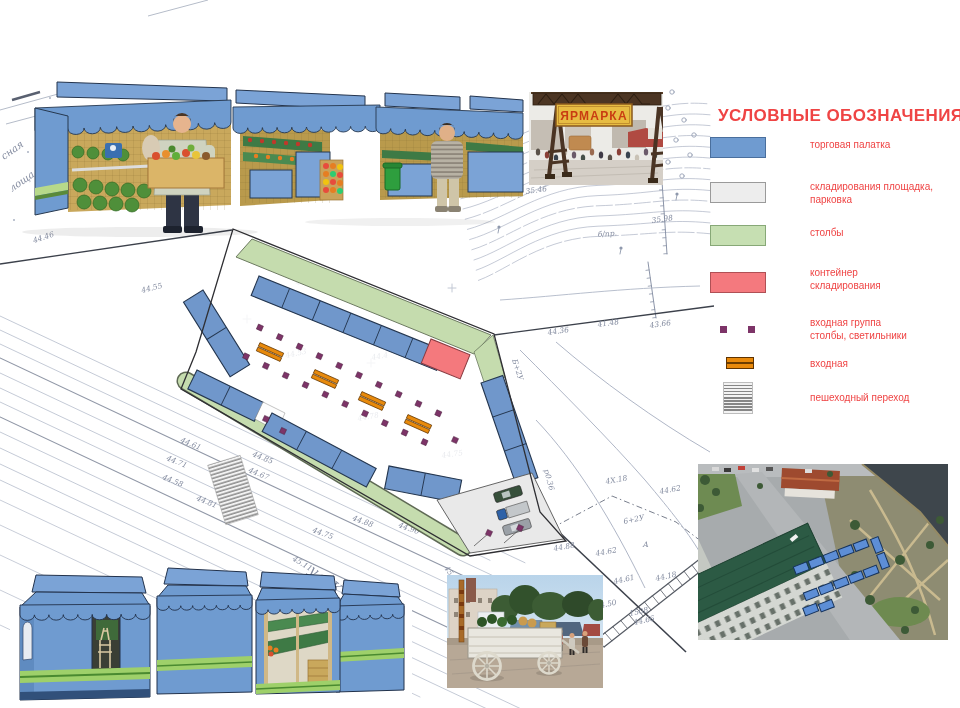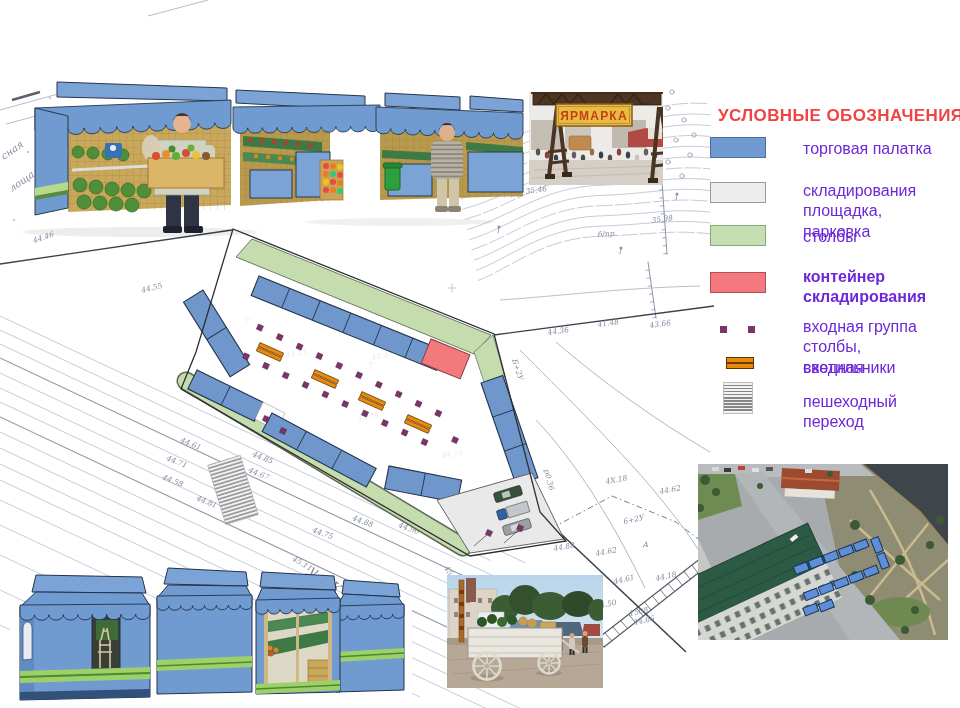--- a/index.html
+++ b/index.html
@@ -15,21 +15,21 @@
   .sw-rect{width:56px;height:21px;border:1px solid #8a8a8a;}
   .sw-tent{background:#6f9bd0;border-color:#4a6f9d;}
   .sw-utility{background:#ededed;border-color:#9a9a9a;}
   .sw-lawn{background:#c6dfb2;border-color:#87a877;}
   .sw-container{background:#f4797e;border-color:#b05055;}
   .sw-bench{left:16px;width:28px;height:12px;border:1px solid #5f3300;
             background:linear-gradient(#e8890b 0 38%,#6b3c00 38% 56%,#e8890b 56% 100%);}
   .sw-cross{left:13px;width:30px;height:32px;border:1px solid #bdbdbd;
             background:repeating-linear-gradient(180deg,#f3f3f3 0 1.6px,#868686 1.6px 3.1px);}
   .postsq{position:absolute;width:7px;height:7px;background:#7d3468;top:2px;}
-  .lbl{position:absolute;left:93px;top:2px;font-size:16px;line-height:1.28;color:#6d28d9;
+  .lbl{position:absolute;left:100px;top:2px;font-size:10px;line-height:1.28;color:#ef4444;
        white-space:pre-line;}
 </style>
 </head>
 <body>
 
 <div class="canvas">
 
 <svg class="layer" width="960" height="708">
   <g id="bg-deco" stroke-linecap="round" fill="none">
         <path d="M 452 158 C 508 147, 542 116 598 114 S 668 100, 710 104" stroke="#a3abbe" stroke-width="0.85" opacity="0.75" stroke-dasharray="16 3"></path>
@@ -738,21 +738,21 @@
     <span class="sw sw-rect sw-utility"></span>
     <span class="lbl" style="top:-1px">складирования площадка,
 парковка</span>
   </div>
   <div class="lrow" style="top:119px">
     <span class="sw sw-rect sw-lawn"></span>
     <span class="lbl">столбы</span>
   </div>
   <div class="lrow" style="top:166px">
     <span class="sw sw-rect sw-container"></span>
-    <span class="lbl" style="top:-5px;font-weight:bold">контейнер
+    <span class="lbl" style="top:-5px;font-weight:normal">контейнер
 складирования</span>
   </div>
   <div class="lrow" style="top:218px">
     <span class="postsq" style="left:10px"></span>
     <span class="postsq" style="left:38px"></span>
     <span class="lbl" style="top:-7px">входная группа
 столбы, светильники</span>
   </div>
   <div class="lrow" style="top:251px">
     <span class="sw sw-bench"></span>

